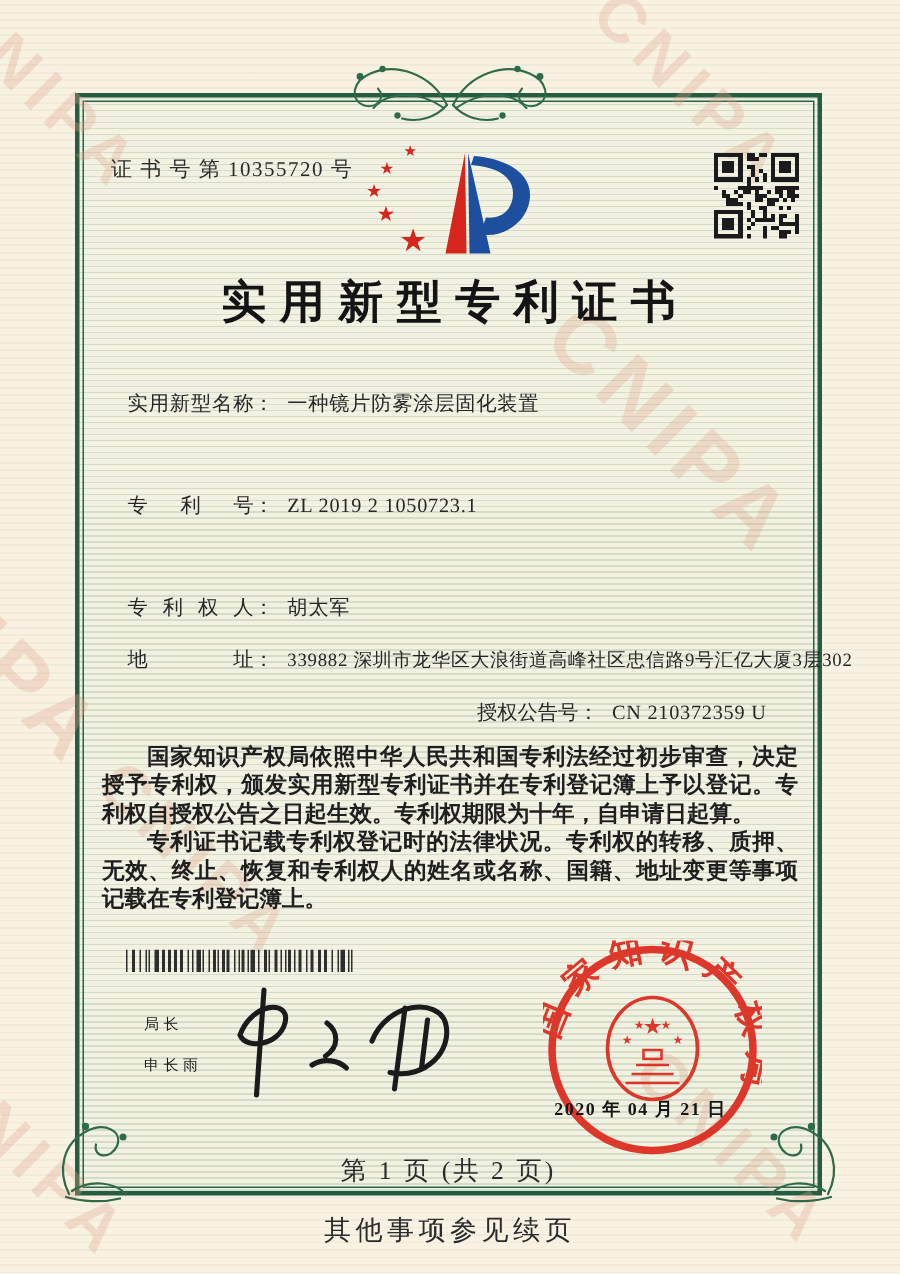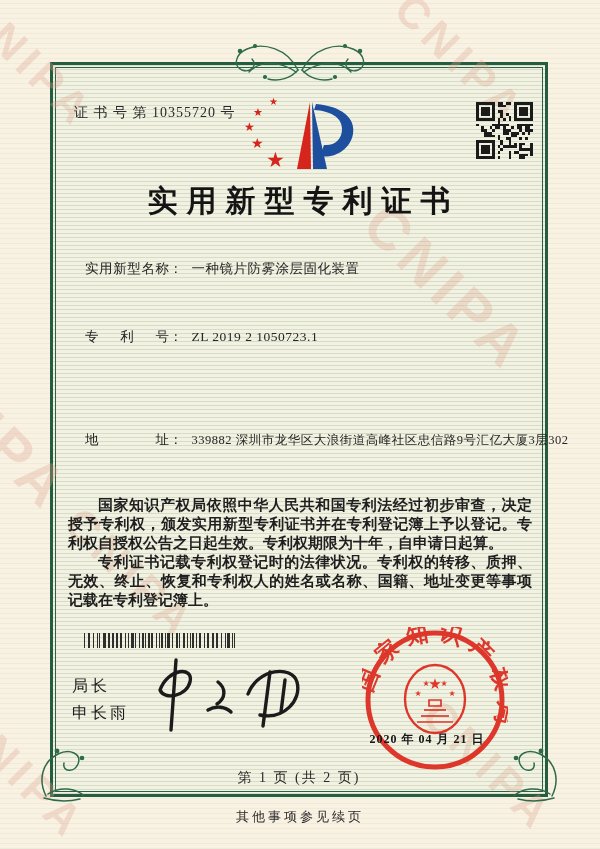--- a/index.html
+++ b/index.html
@@ -22,23 +22,23 @@
   .certno{left:74px;top:104px;font-size:14px;letter-spacing:1px;color:#2a2a2a;}
   .title{left:50px;top:181px;width:498px;text-align:center;font-size:30px;font-weight:bold;
          letter-spacing:9px;color:#141414;text-indent:9px;}
   .frow{left:85px;font-size:13.5px;color:#262626;white-space:nowrap;}
   .flabel{display:inline-block;width:84px;text-align:justify;text-align-last:justify;vertical-align:top;}
   .fcolon{display:inline-block;margin-right:9px;}
   .fval{letter-spacing:.5px;}
   .paras{left:68px;top:496px;width:464px;font-size:15px;line-height:19px;
          text-align:justify;color:#1f1f1f;font-weight:bold;}
   .paras p{margin:0;text-indent:2em;}
-  .footer-page{left:50px;top:769px;width:498px;text-align:center;font-size:14px;letter-spacing:2px;color:#2a2a2a;}
-  .footer-note{left:0;top:808px;width:600px;text-align:center;font-size:13px;letter-spacing:3px;color:#2a2a2a;}
-  .director{left:72px;font-size:16px;letter-spacing:3px;color:#1c1c1c;}
+  .footer-page{left:50px;top:769px;width:498px;text-align:center;font-size:17px;letter-spacing:2px;color:#2a2a2a;}
+  .footer-note{left:0;top:808px;width:600px;text-align:center;font-size:18px;letter-spacing:3px;color:#2a2a2a;}
+  .director{left:96px;font-size:10px;letter-spacing:3px;color:#1c1c1c;}
   .sealdate{left:352px;top:731px;width:150px;text-align:center;font-size:12px;font-weight:bold;
             letter-spacing:1px;color:#161616;z-index:5;}
   
   .logo{left:238px;top:96px;width:124px;height:82px;}
   .logo .star{position:absolute;color:#d6251d;line-height:1;font-family:"DejaVu Sans",sans-serif;}
   svg{display:block;}
   .abs{position:absolute;}
 </style>
 </head>
 <body>
@@ -316,24 +316,30 @@
     </svg>
 
   <div class="ink title abs">实用新型专利证书</div>
 
   <div class="ink frow abs" style="top:260px">
     <span class="flabel">实用新型名称</span><span class="fcolon">：</span><span class="fval">一种镜片防雾涂层固化装置</span>
   </div>
   <div class="ink frow abs" style="top:328px">
     <span class="flabel">专利号</span><span class="fcolon">：</span><span class="fval">ZL 2019 2 1050723.1</span>
   </div>
+  <div class="ink frow abs" style="top:396px">
+    <span class="flabel">专利权人</span><span class="fcolon">：</span><span class="fval">胡太军</span>
+  </div>
   <div class="ink frow abs" style="top:431px">
     <span class="flabel">地址</span><span class="fcolon">：</span><span class="fval" style="font-size:12.5px">339882 深圳市龙华区大浪街道高峰社区忠信路9号汇亿大厦3层302</span>
   </div>
 
+  <div class="ink frow abs" style="left:318px;top:466px">
+    <span>授权公告号</span><span class="fcolon">：</span><span class="fval">CN 210372359 U</span>
+  </div>
 
   <div class="ink paras abs">
     <p>国家知识产权局依照中华人民共和国专利法经过初步审查，决定授予专利权，颁发实用新型专利证书并在专利登记簿上予以登记。专利权自授权公告之日起生效。专利权期限为十年，自申请日起算。</p>
     <p>专利证书记载专利权登记时的法律状况。专利权的转移、质押、无效、终止、恢复和专利权人的姓名或名称、国籍、地址变更等事项记载在专利登记簿上。</p>
   </div>
 
   <svg id="barcode" class="ink abs" style="left:84px;top:633px" width="156" height="15" viewBox="0 0 156 15" fill="#2e2e2c">
       <rect x="0" y="0" width="1" height="15"></rect>
       <rect x="4" y="0" width="2" height="15"></rect>
       <rect x="9" y="0" width="1" height="15"></rect>

